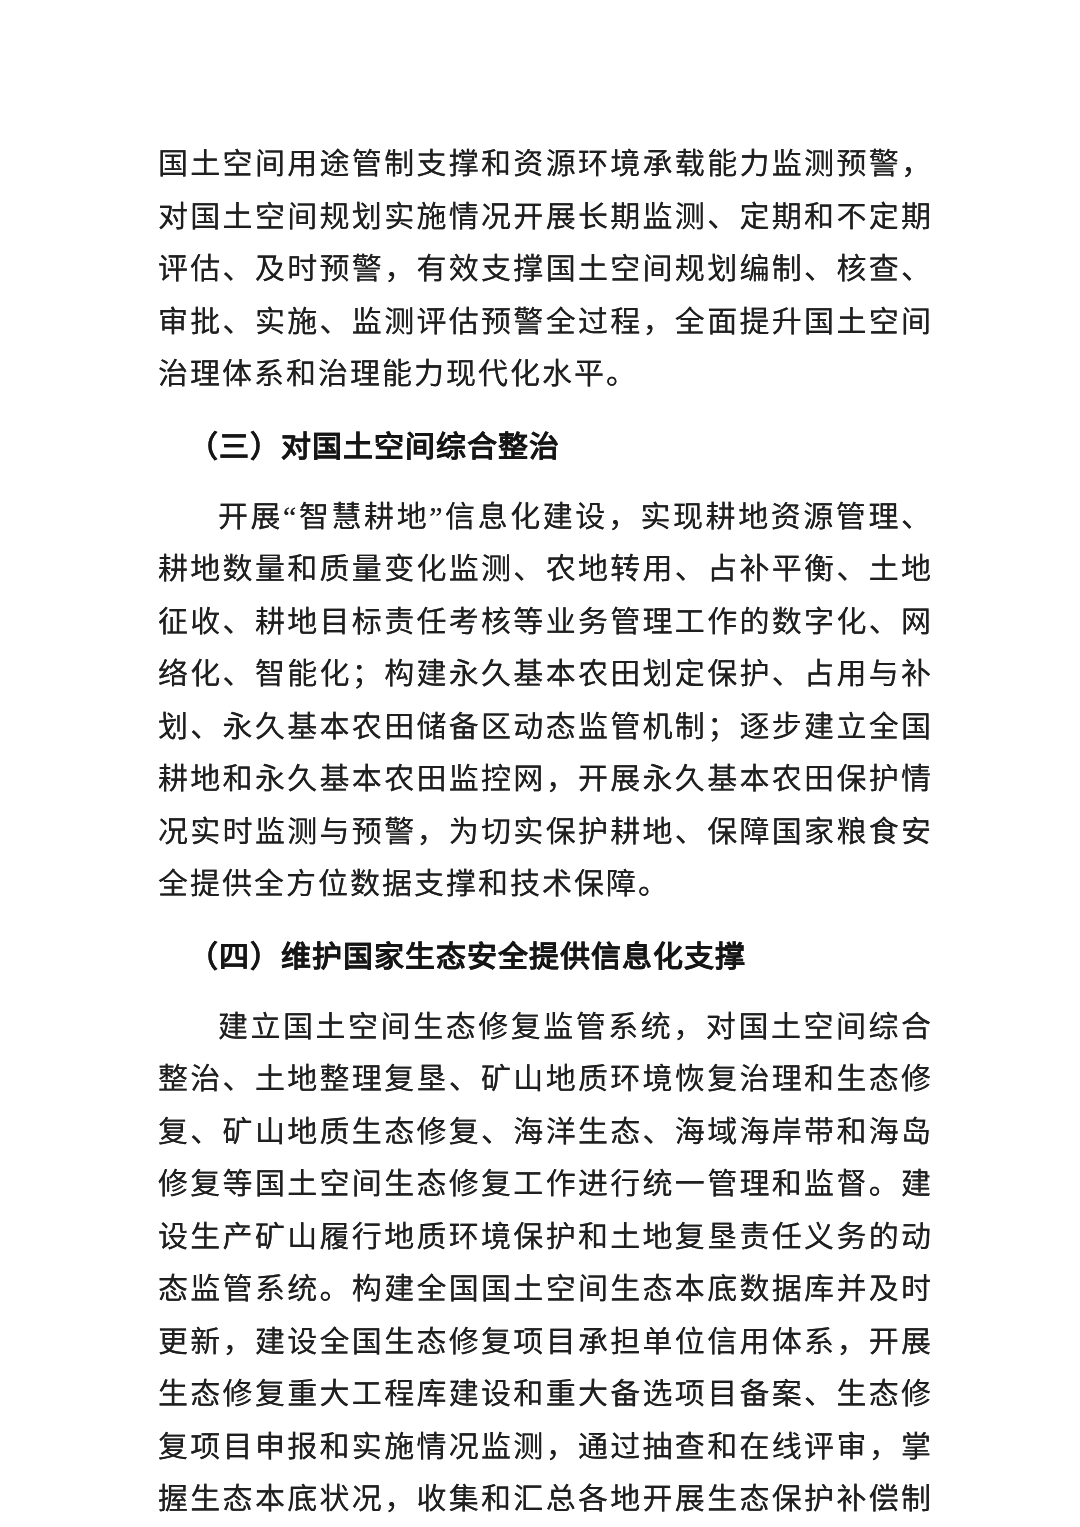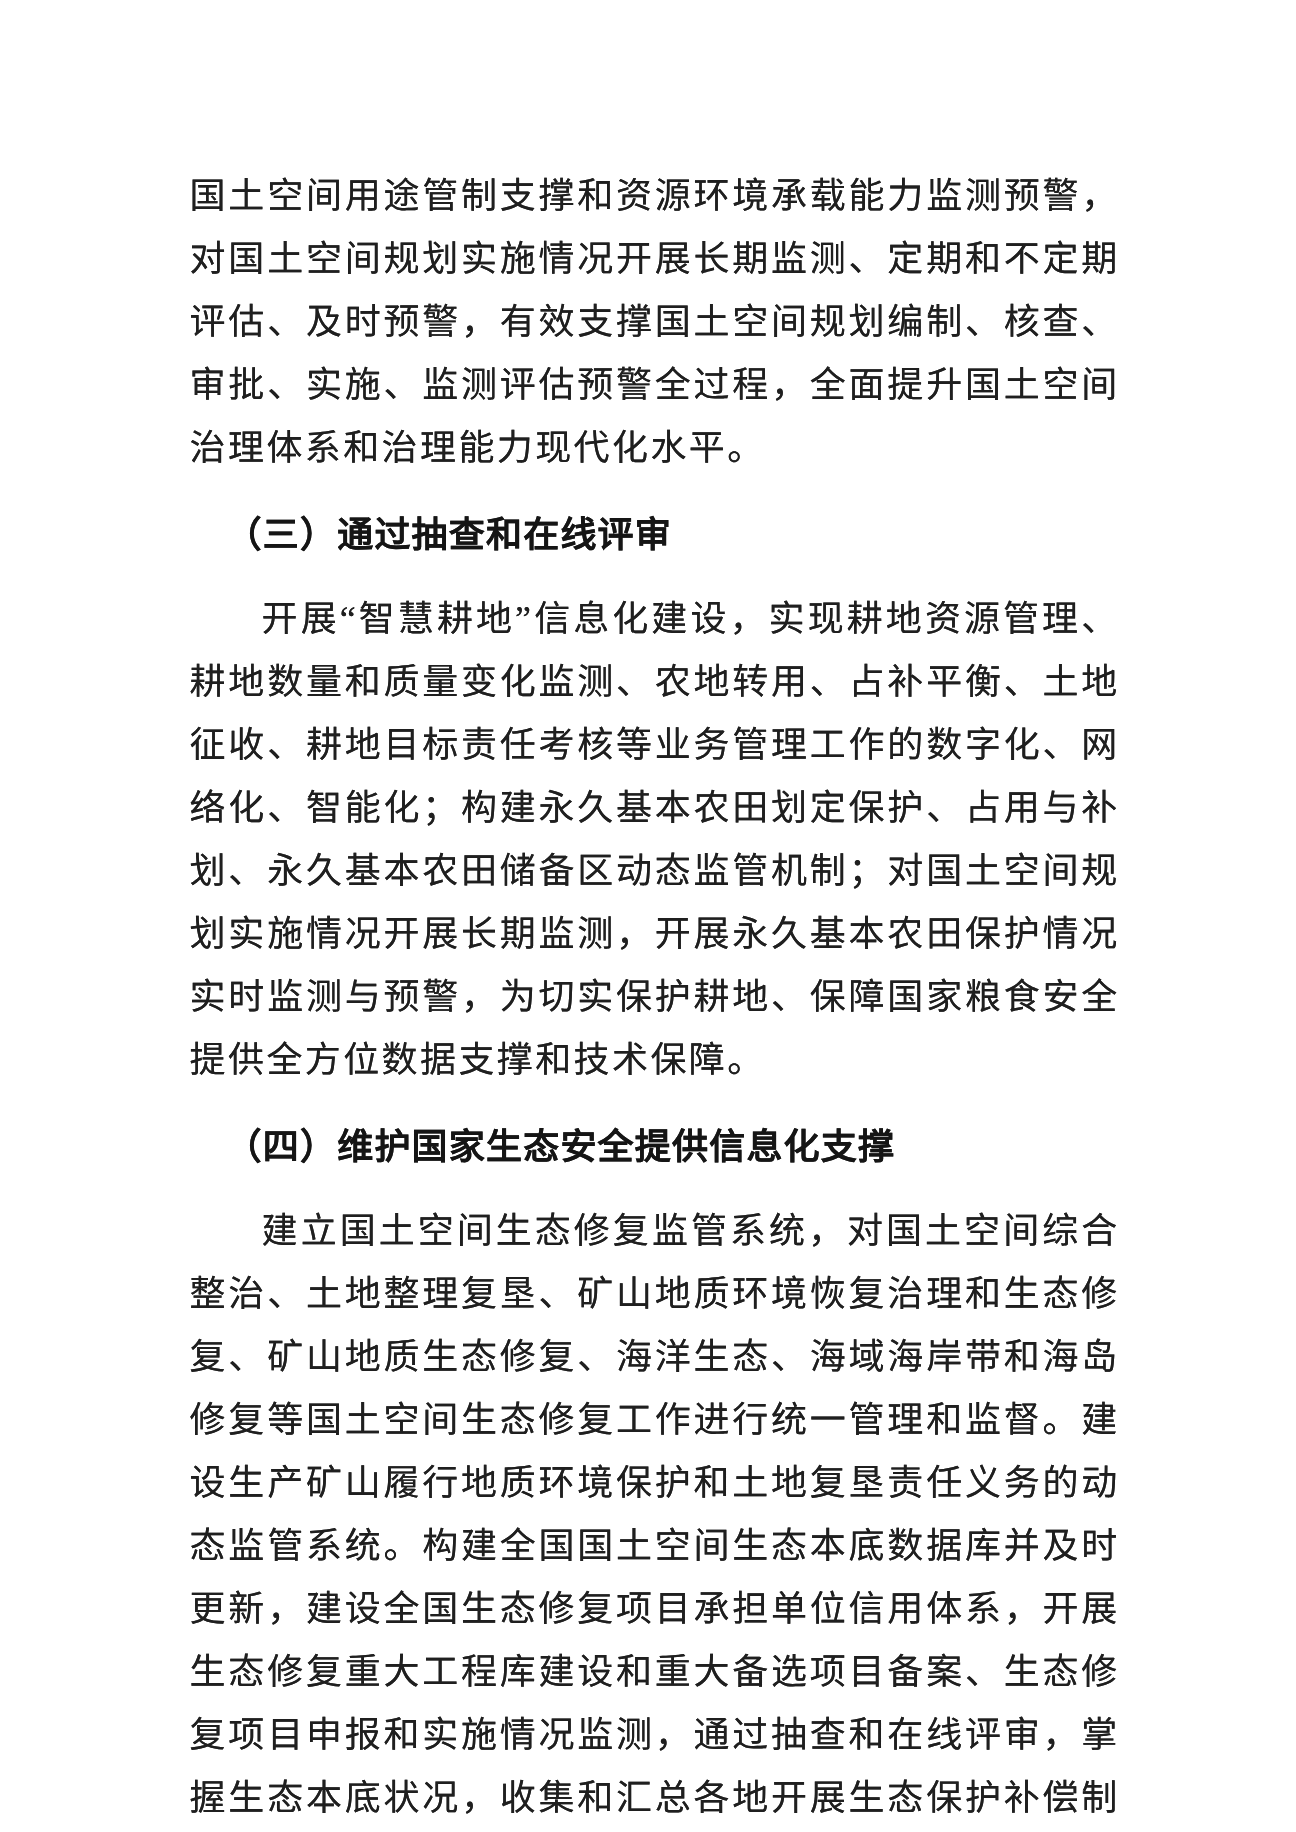--- a/index.html
+++ b/index.html
@@ -61,23 +61,23 @@
   }
 </style>
 </head>
 <body>
 
 <div class="page">
   <div class="content">
 
     <p class="para continuation">国土空间用途管制支撑和资源环境承载能力监测预警，对国土空间规划实施情况开展长期监测、定期和不定期评估、及时预警，有效支撑国土空间规划编制、核查、审批、实施、监测评估预警全过程，全面提升国土空间治理体系和治理能力现代化水平。</p>
 
-    <h2 class="heading">（三）通过抽查和在线评审</h2>
+    <h2 class="heading">（三）对国土空间综合整治</h2>
 
-    <p class="para">开展“智慧耕地”信息化建设，实现耕地资源管理、耕地数量和质量变化监测、农地转用、占补平衡、土地征收、耕地目标责任考核等业务管理工作的数字化、网络化、智能化；构建永久基本农田划定保护、占用与补划、永久基本农田储备区动态监管机制；对国土空间规划实施情况开展长期监测，开展永久基本农田保护情况实时监测与预警，为切实保护耕地、保障国家粮食安全提供全方位数据支撑和技术保障。</p>
+    <p class="para">开展“智慧耕地”信息化建设，实现耕地资源管理、耕地数量和质量变化监测、农地转用、占补平衡、土地征收、耕地目标责任考核等业务管理工作的数字化、网络化、智能化；构建永久基本农田划定保护、占用与补划、永久基本农田储备区动态监管机制；逐步建立全国耕地和永久基本农田监控网，开展永久基本农田保护情况实时监测与预警，为切实保护耕地、保障国家粮食安全提供全方位数据支撑和技术保障。</p>
 
     <h2 class="heading">（四）维护国家生态安全提供信息化支撑</h2>
 
     <p class="para">建立国土空间生态修复监管系统，对国土空间综合整治、土地整理复垦、矿山地质环境恢复治理和生态修复、矿山地质生态修复、海洋生态、海域海岸带和海岛修复等国土空间生态修复工作进行统一管理和监督。建设生产矿山履行地质环境保护和土地复垦责任义务的动态监管系统。构建全国国土空间生态本底数据库并及时更新，建设全国生态修复项目承担单位信用体系，开展生态修复重大工程库建设和重大备选项目备案、生态修复项目申报和实施情况监测，通过抽查和在线评审，掌握生态本底状况，收集和汇总各地开展生态保护补偿制度落实情况的相关信息，监控生态修复进度，为统筹实施生态修复和效果评估、开展山水林田湖草综合治理，维护国家生态安全提供信息化支撑。</p>
 
   </div>
 
 </div>
 
 </body></html>

